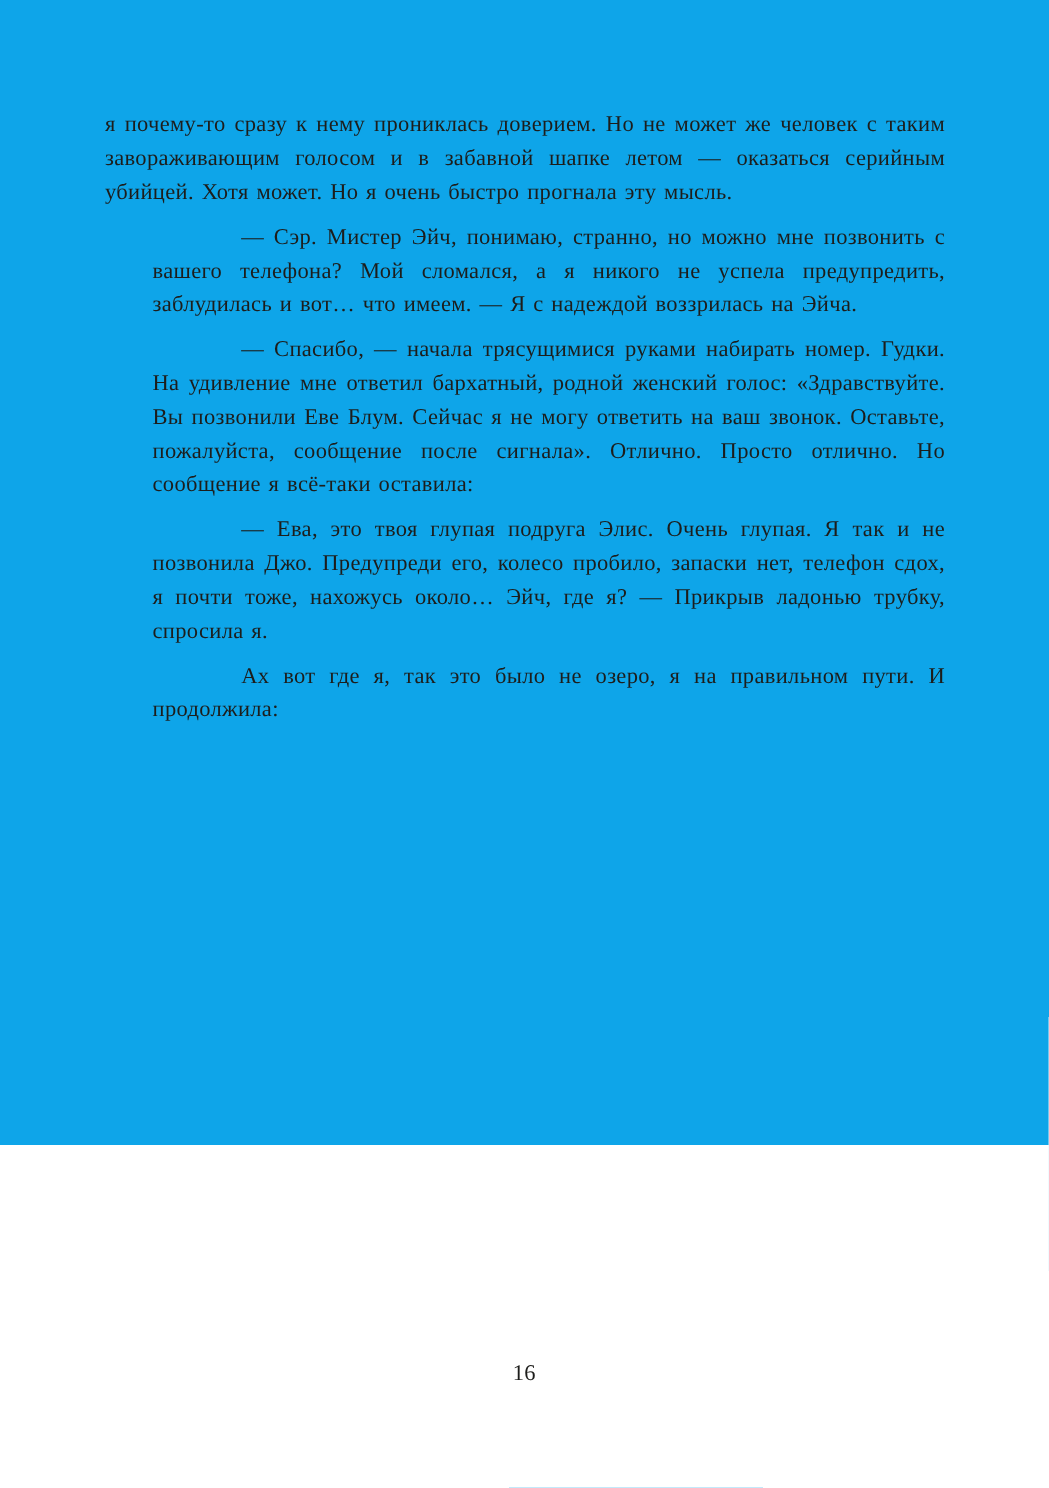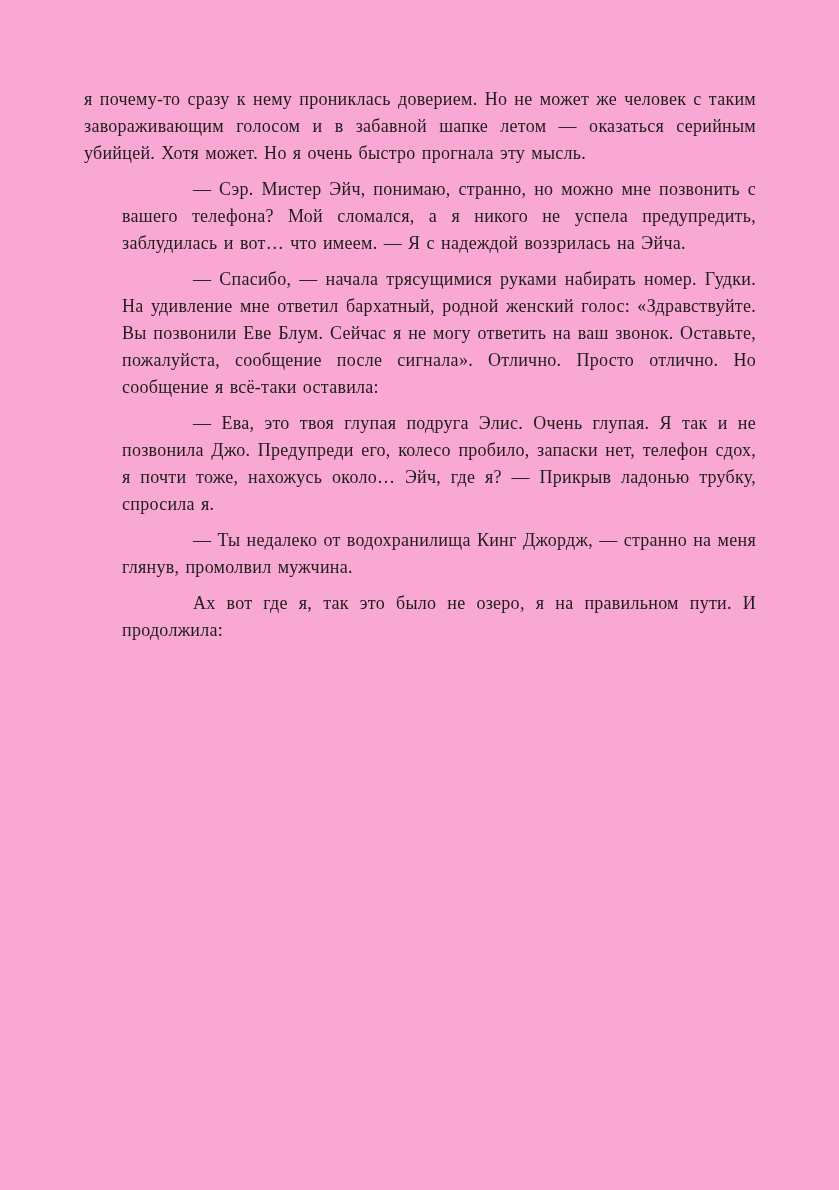--- a/index.html
+++ b/index.html
@@ -10,24 +10,24 @@
   body {
     width: 839px;
     height: 1190px;
     position: relative;
     font-family: "Liberation Serif", "DejaVu Serif", serif;
     color: #1d1d1b;
   }
   .page {
     box-sizing: border-box;
     width: 839px;
-    height: 1190px;
+    height: 916px;
     padding: 86px 83px 0 84px;
     position: relative;
-    background: #f9a8d4;
+    background: #0ea5e9;
   }
   .text-block p {
     margin: 0 0 9px 0;
     font-size: 18px;
     line-height: 27px;
     text-align: justify;
     letter-spacing: 0.015em;
     word-spacing: 0.08em;
   }
   .text-block p.indent {
@@ -47,16 +47,16 @@
 </style>
 </head>
 <body>
 
 <div class="page">
   <div class="text-block">
     <p>я почему-то сразу к нему прониклась доверием. Но не может же человек с таким завораживающим голосом и в забавной шапке летом — оказаться серийным убийцей. Хотя может. Но я очень быстро прогнала эту мысль.</p>
     <p class="indent">— Сэр. Мистер Эйч, понимаю, странно, но можно мне позвонить с вашего телефона? Мой сломался, а я никого не успела предупредить, заблудилась и вот… что имеем. — Я с надеждой воззрилась на Эйча.</p>
     <p class="indent">— Спасибо, — начала трясущимися руками набирать номер. Гудки. На удивление мне ответил бархатный, родной женский голос: «Здравствуйте. Вы позвонили Еве Блум. Сейчас я не могу ответить на ваш звонок. Оставьте, пожалуйста, сообщение после сигнала». Отлично. Просто отлично. Но сообщение я всё-таки оставила:</p>
     <p class="indent">— Ева, это твоя глупая подруга Элис. Очень глупая. Я так и не позвонила Джо. Предупреди его, колесо пробило, запаски нет, телефон сдох, я почти тоже, нахожусь около… Эйч, где я? — Прикрыв ладонью трубку, спросила я.</p>
-    <p class="indent">— Ты недалеко от водохранилища Кинг Джордж, — странно на меня глянув, промолвил мужчина.</p>
     <p class="indent">Ах вот где я, так это было не озеро, я на правильном пути. И продолжила:</p>
   </div>
+  <div class="page-number">16</div>
 </div>
 
 </body></html>

